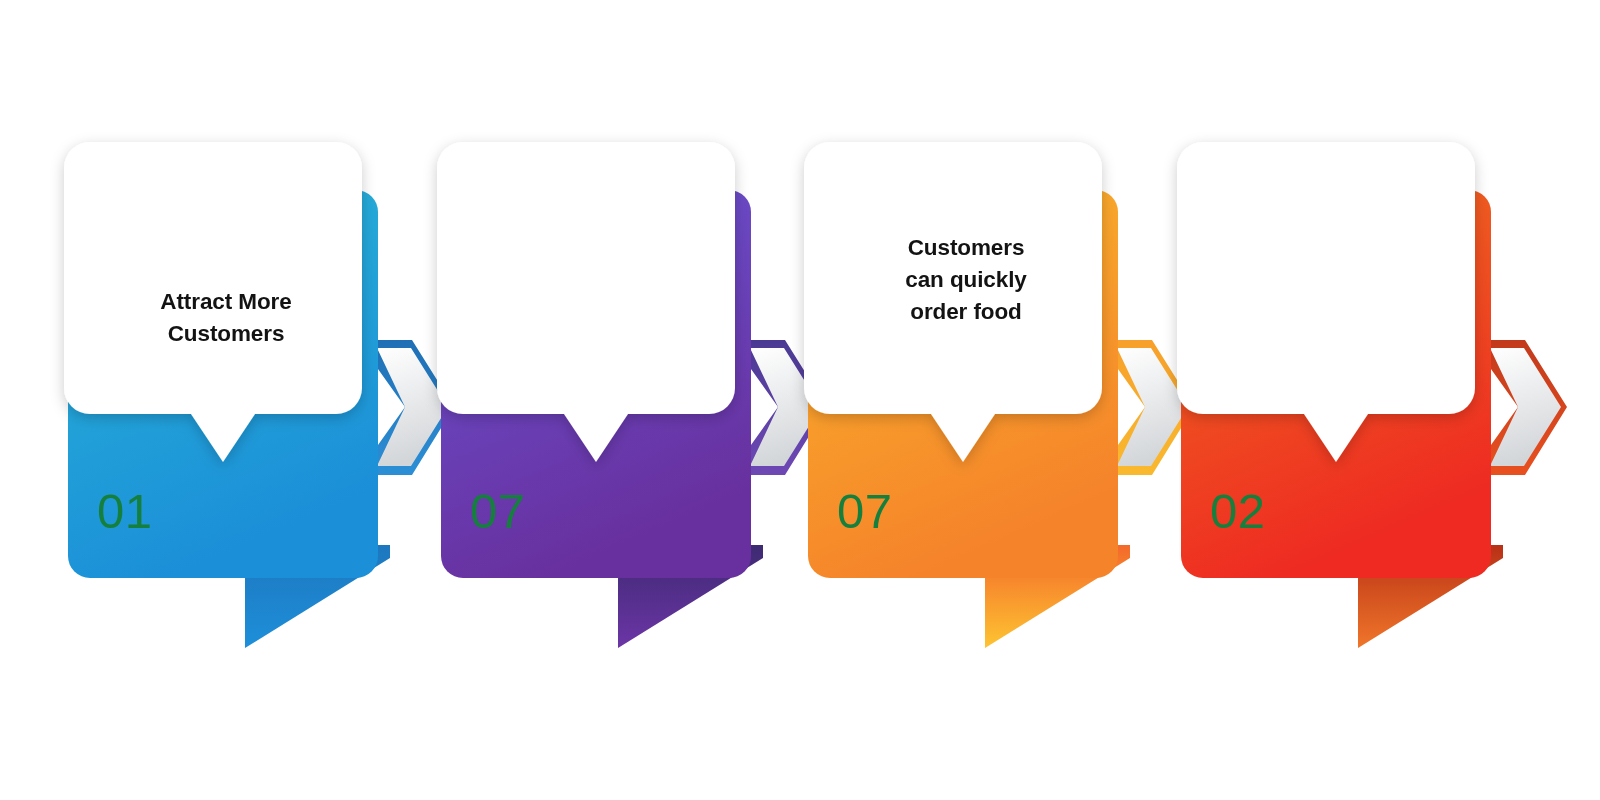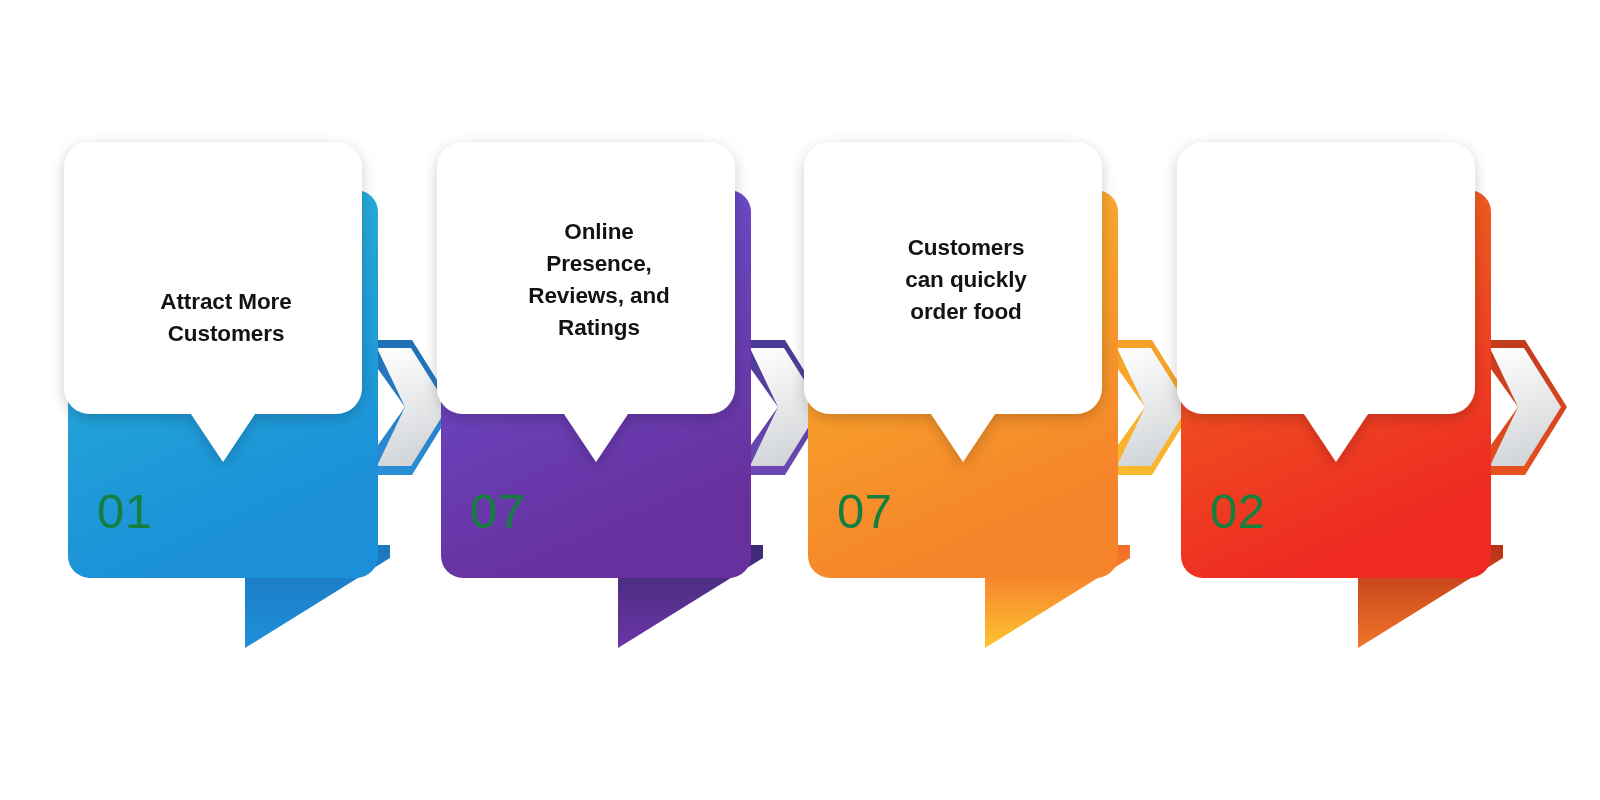--- a/index.html
+++ b/index.html
@@ -129,24 +129,20 @@
       <g>
         <path d="M313 340 L313 362 L345 407 L313 452 L313 475 L352 475 L394 407 L352 340 Z" fill="url(#chevGrad1)"></path>
         <path d="M317 348 L345 407 L317 466 L351 466 L388 407 L351 348 Z" fill="url(#chevInner1)"></path>
       </g>
       <path d="M185 545 L185 648 L330 558 L330 545 Z" fill="url(#tailGrad1)"></path>
       <path d="M8 212 A22 22 0 0 1 30 190 L296 190 A22 22 0 0 1 318 212 L318 556 A22 22 0 0 1 296 578 L30 578 A22 22 0 0 1 8 556 Z" fill="url(#bodyGrad1)"></path>
       <g filter="url(#bubShadow1)">
         <path d="M30 142 L276 142 A26 26 0 0 1 302 168 L302 388 A26 26 0 0 1 276 414 L195 414 L163 462 L131 414 L30 414 A26 26 0 0 1 4 388 L4 168 A26 26 0 0 1 30 142 Z" fill="#FFFFFF"></path>
       </g>
     </svg>
-    <div class="bubble-text" style="top: 216px;">Online
-Presence,
-Reviews, and
-Ratings</div>
     <div class="step-number">07</div>
   </div>
 
   <div class="card" id="card-2" style="left: 800px;">
     <svg viewBox="0 0 373 800">
       <defs>
         <linearGradient id="bodyGrad2" x1="0" y1="0" x2="0.35" y2="1">
           <stop offset="0%" stop-color="#FBB72C"></stop>
           <stop offset="100%" stop-color="#F5832A"></stop>
         </linearGradient>

